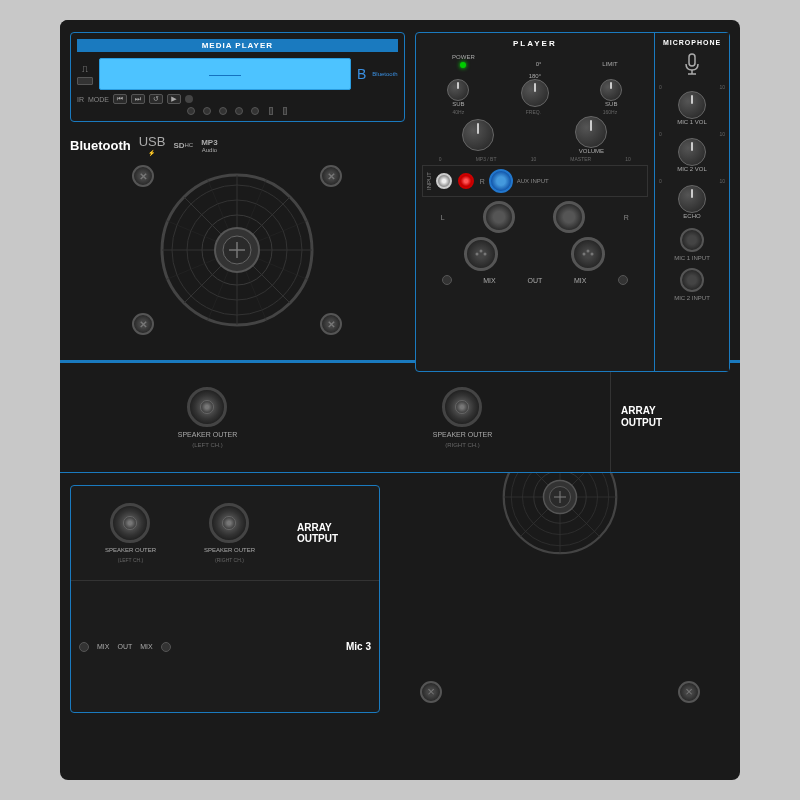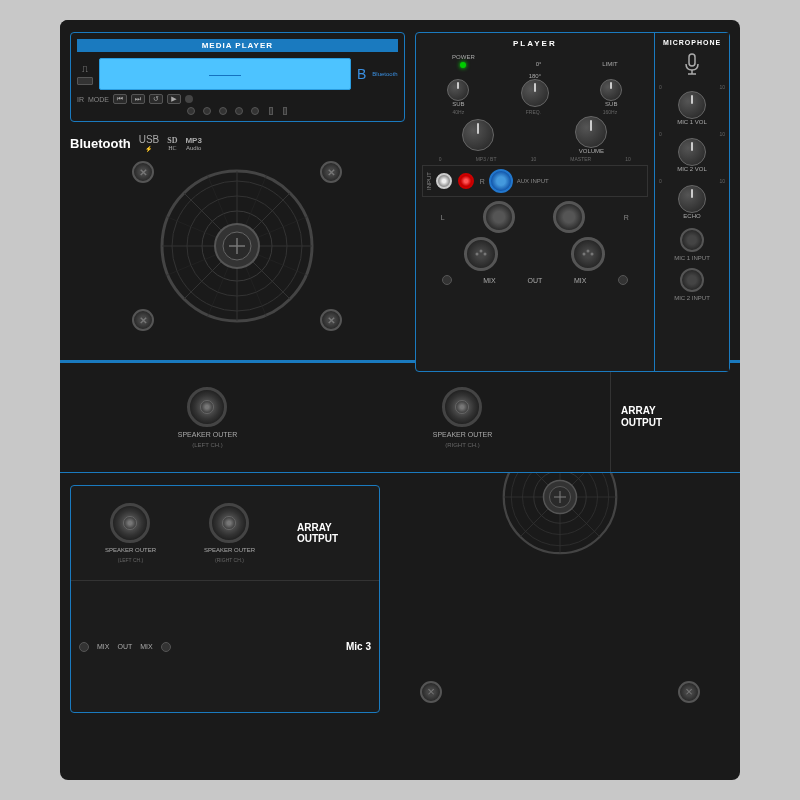--- a/index.html
+++ b/index.html
@@ -449,24 +449,24 @@
           <div style="width:8px;height:8px;border-radius:50%;background:#333;border:1px solid #555;"></div>
           <div style="width:8px;height:8px;border-radius:50%;background:#333;border:1px solid #555;"></div>
           <div style="width:4px;height:8px;background:#333;border:1px solid #555; margin:0 2px;"></div>
           <div style="width:4px;height:8px;background:#333;border:1px solid #555;"></div>
         </div>
       </div>
 
       <div class="bluetooth-features">
         <span class="bt-text">Bluetooth</span>
         <div style="display:flex; flex-direction:column; align-items:center;">
-          <span style="color:#aaa; font-size:10px;">USB</span>
+          <span style="color:#aaa; font-size:13px;">USB</span>
           <span style="color:#aaa; font-size:6px;">⚡</span>
         </div>
-        <div style="display:flex; flex-direction:column; align-items:center;font-family:Liberation Serif, serif;">
+        <div style="display:flex; align-items:center;">
           <span style="color:#aaa; font-size:8px; font-weight:bold;">SD</span>
           <span style="color:#aaa; font-size:6px;">HC</span>
         </div>
         <div style="display:flex; flex-direction:column; align-items:center;">
           <span style="color:#aaa; font-size:8px; font-weight:bold;">MP3</span>
           <span style="color:#aaa; font-size:6px;">Audio</span>
         </div>
       </div>
 
       <div class="fan-container" style="position:relative; width:280px; height:180px; margin:0 auto;">

